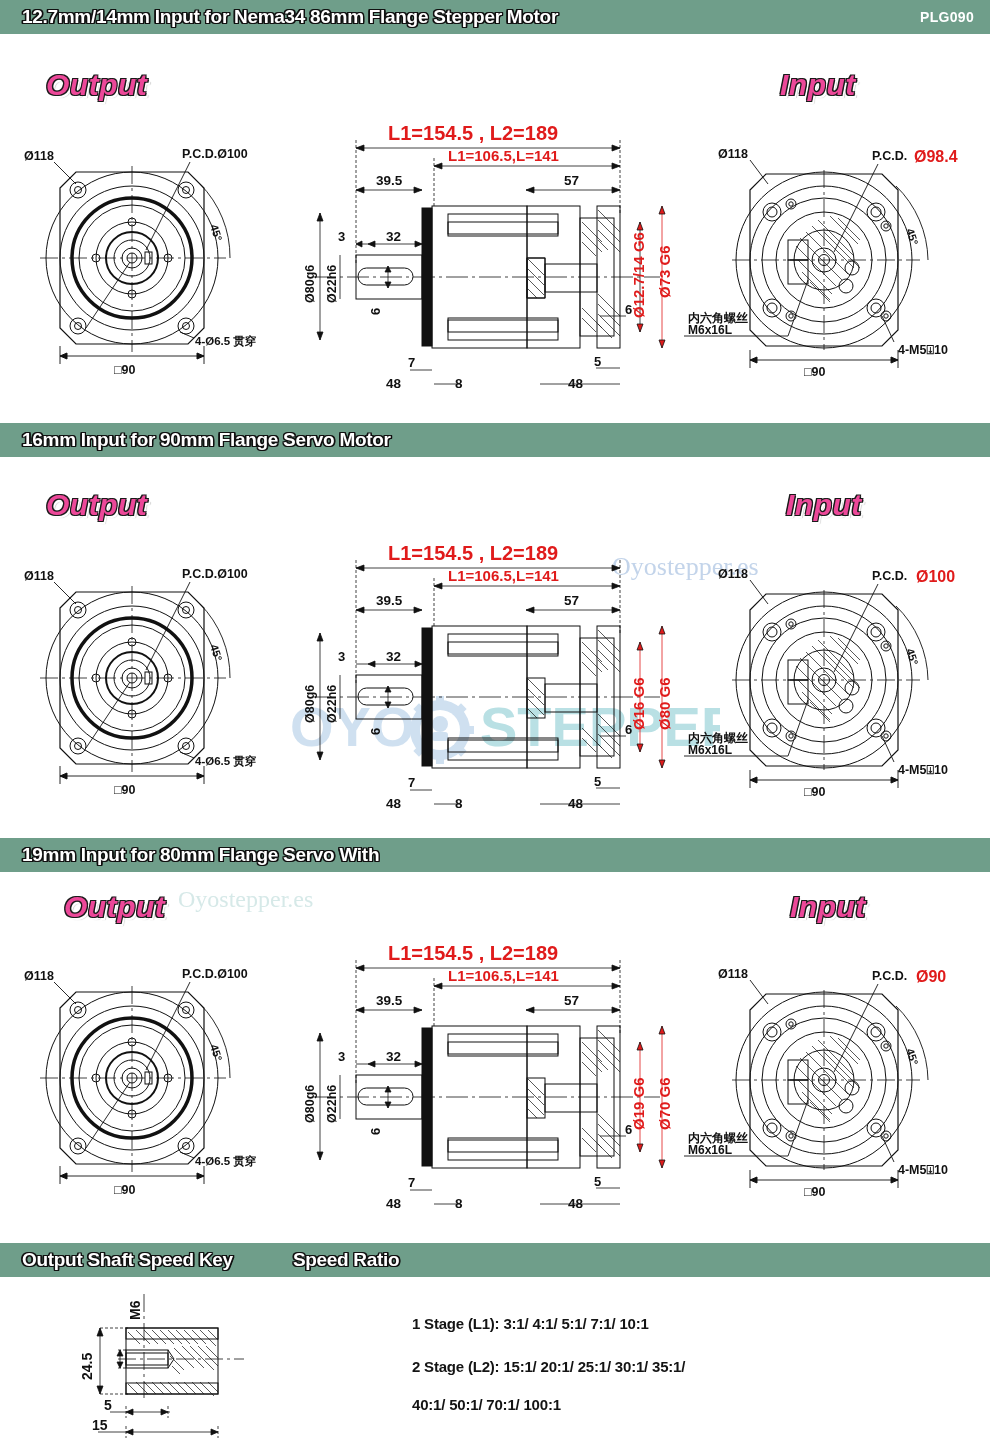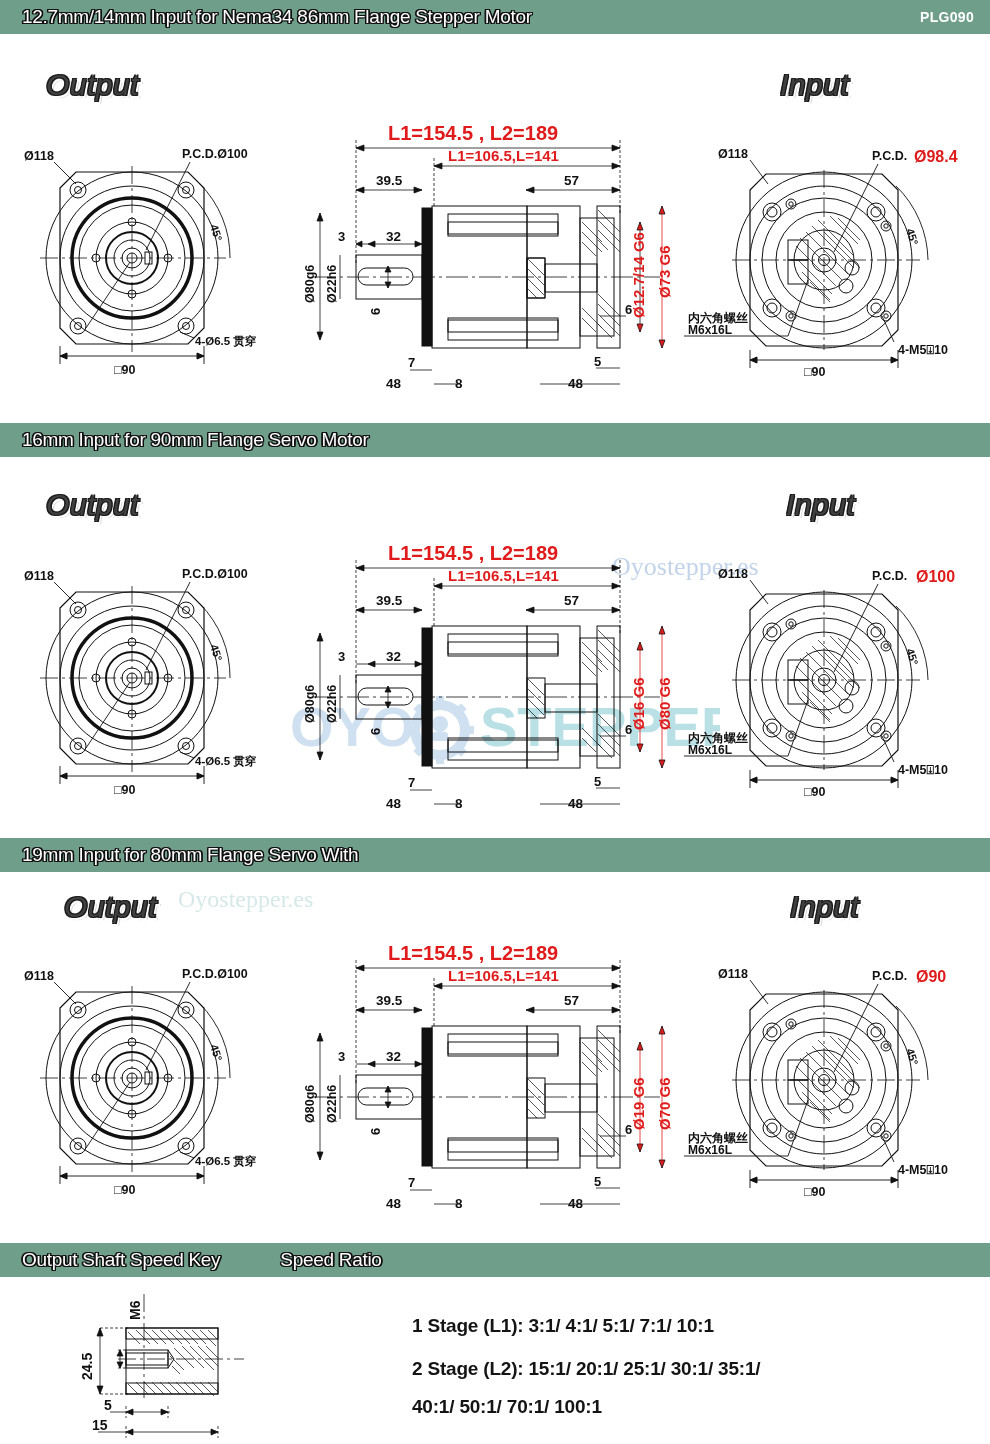--- a/index.html
+++ b/index.html
@@ -18,21 +18,21 @@
     left: 0;
     width: 990px;
     height: 34px;
     background: #6f9e8a;
     display: flex;
     align-items: center;
   }
   .bar-title {
     margin-left: 22px;
     font-size: 19px;
-    font-weight: normal;
+    font-weight: bold;
     color: #ffffff;
     letter-spacing: -0.3px;
     white-space: nowrap;
     text-shadow:
       -1.4px -1.4px 0 #111, 1.4px -1.4px 0 #111,
       -1.4px  1.4px 0 #111, 1.4px  1.4px 0 #111,
       0 -1.4px 0 #111, 0 1.4px 0 #111,
       -1.4px 0 0 #111, 1.4px 0 0 #111;
   }
   .bar-code {
@@ -41,23 +41,23 @@
     font-size: 14px;
     font-weight: bold;
     color: #ffffff;
     letter-spacing: 0.3px;
   }
 
   
   .oi-label {
     position: absolute;
     font-size: 30px;
-    font-weight: normal;
+    font-weight: bold;
     font-style: italic;
-    color: #404040;
+    color: #ec4899;
     letter-spacing: 0.5px;
     text-shadow:
       -1.2px -1.2px 0 #1a1a1a, 1.2px -1.2px 0 #1a1a1a,
       -1.2px  1.2px 0 #1a1a1a, 1.2px  1.2px 0 #1a1a1a,
       2.5px 2.5px 0 #ffffff, 3.2px 3.2px 1px #c9c9c9;
   }
 
   
   .dwg { position: absolute; }
   .dwg svg { display: block; }
@@ -72,21 +72,21 @@
     pointer-events: none;
   }
   .wm-logo {
     position: absolute;
     pointer-events: none;
   }
 
   
   .ratio-line {
     position: absolute;
-    font-size: 19px;
+    font-size: 15px;
     font-weight: bold;
     color: #141414;
     white-space: nowrap;
     letter-spacing: -0.2px;
   }
 </style>
 </head>
 <body>
 
 <div class="page">

